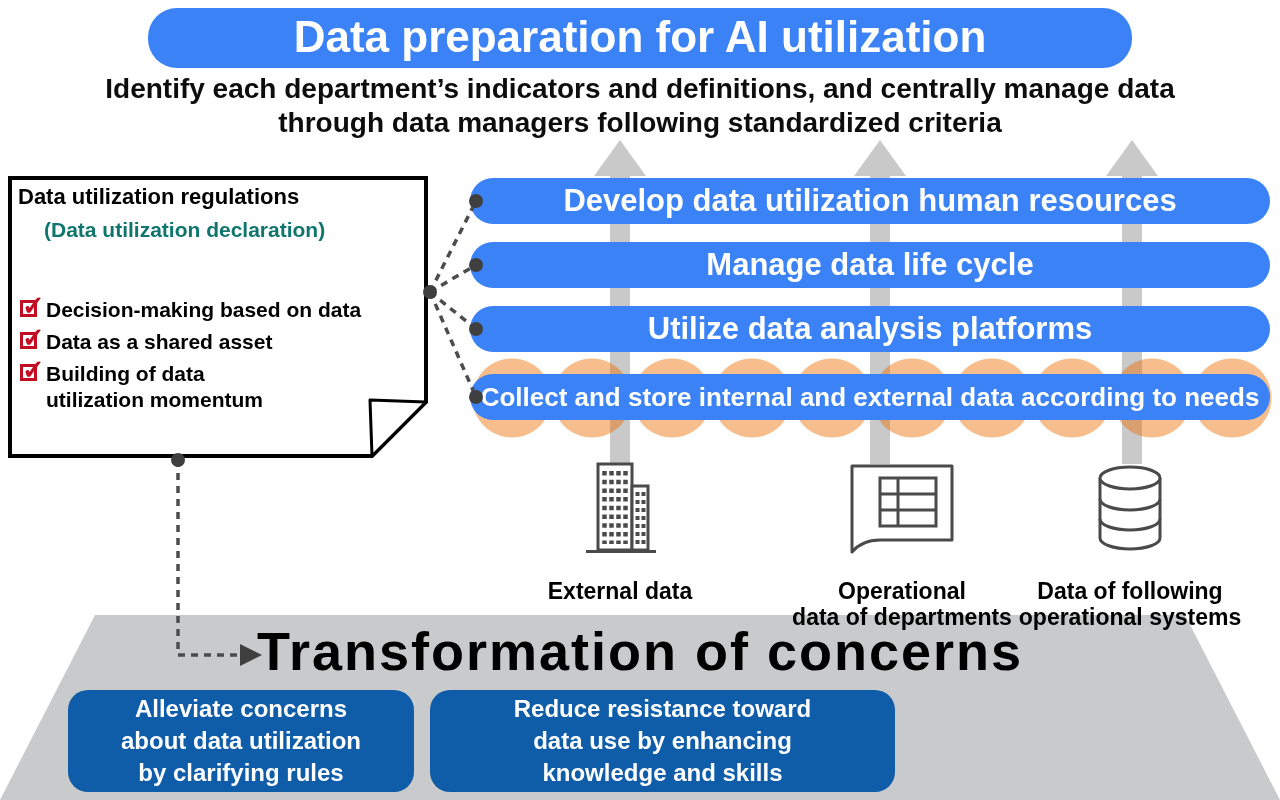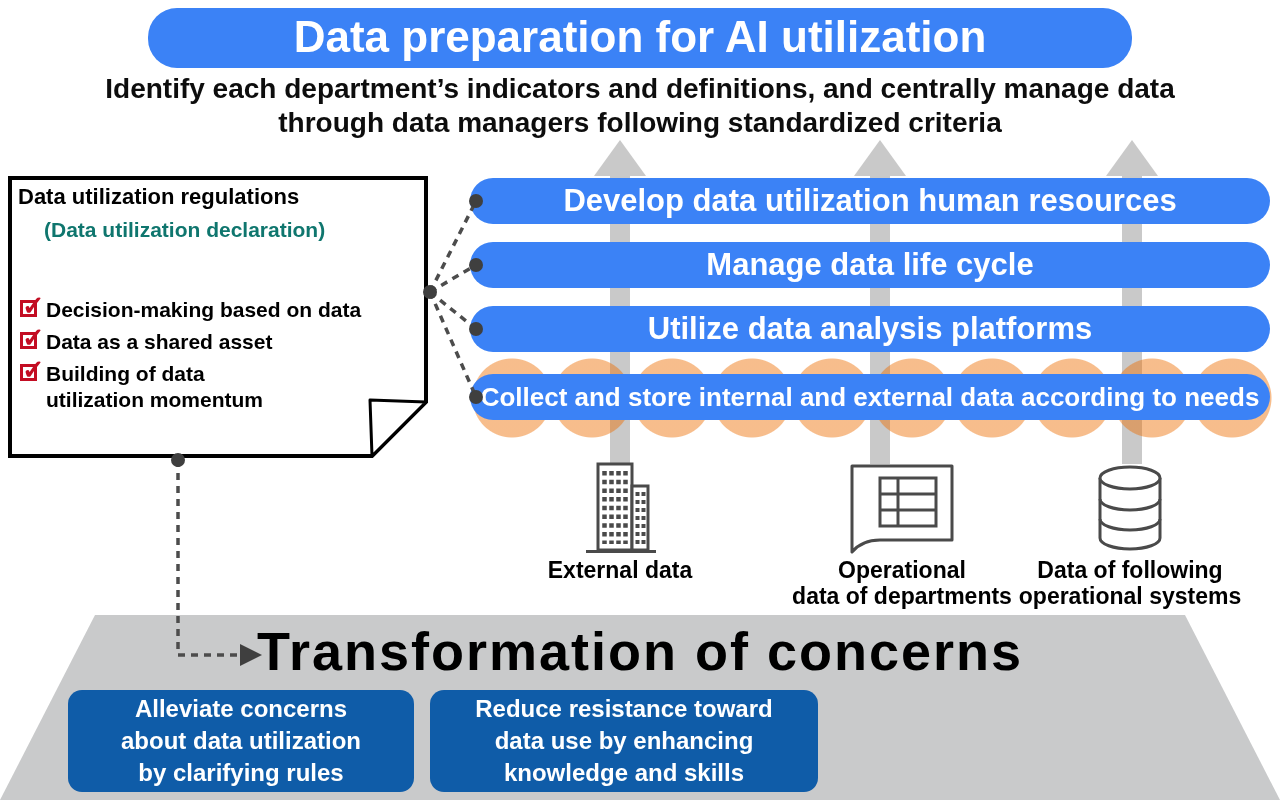--- a/index.html
+++ b/index.html
@@ -32,35 +32,35 @@
   .note-title { position:absolute; left:10px; top:8px; font-size:22px; color:#000; }
   .note-sub { position:absolute; left:36px; top:42px; font-size:21px; color:#0f766e; }
   .note-items { position:absolute; left:12px; top:78px; width:398px; list-style:none;margin-top:43px; }
   .note-items li { display:flex; gap:9px; margin-bottom:7px; font-size:21px; line-height:1.2; color:#000; }
   .check { flex:0 0 17px; width:17px; height:17px; border:3px solid #C30D23; margin-top:3px; position:relative; }
   .check::after { content:"\2713"; position:absolute; left:-1px; top:-13px; font-size:27px; color:#C30D23; font-weight:700; }
 
   
   .source { position:absolute; text-align:center; z-index:2; }
   .source .iconbox { display:flex; justify-content:center; align-items:flex-end; height:98px; }
-  .source .label { font-size:23px; line-height:1.15; margin-top:1px; color:#000; }
+  .source .label { font-size:23px; line-height:1.15; margin-top:22px; color:#000; }
 
   
   .overlay { position:absolute; left:0; top:0; z-index:6; pointer-events:none; }
 
   
   .mindset-panel { position:absolute; left:0; top:615px; width:1280px; height:185px; background:#C9CACB;
                    clip-path:polygon(95px 0, 1185px 0, 100% 100%, 0 100%); z-index:0; }
   .mindset-title { position:absolute; left:0; top:620px; width:1280px; text-align:center; font-size:54px;
                    letter-spacing:2px; color:#000; z-index:2; }
-  .mindset-box { position:absolute; top:690px; height:102px; background:#0F5CA8; border-radius:14px; color:#fff;
+  .mindset-box { position:absolute; top:690px; height:102px; background:#0F5CA8; border-radius:20px; color:#fff;
                  display:flex; align-items:center; justify-content:center; text-align:center; font-size:24px;
                  line-height:1.32; z-index:2; }
   .mb1 { left:68px;  width:346px; }
-  .mb2 { left:430px; width:388px; }
+  .mb2 { left:430px; width:465px; }
   .mb3 { left:872px; width:342px; }
 </style>
 </head>
 <body>
 
 <div id="canvas">
 
   <div class="banner">Data preparation for AI utilization</div>
   <div class="subtitle preline">Identify each department’s indicators and definitions, and centrally manage data
 through data managers following standardized criteria</div>

